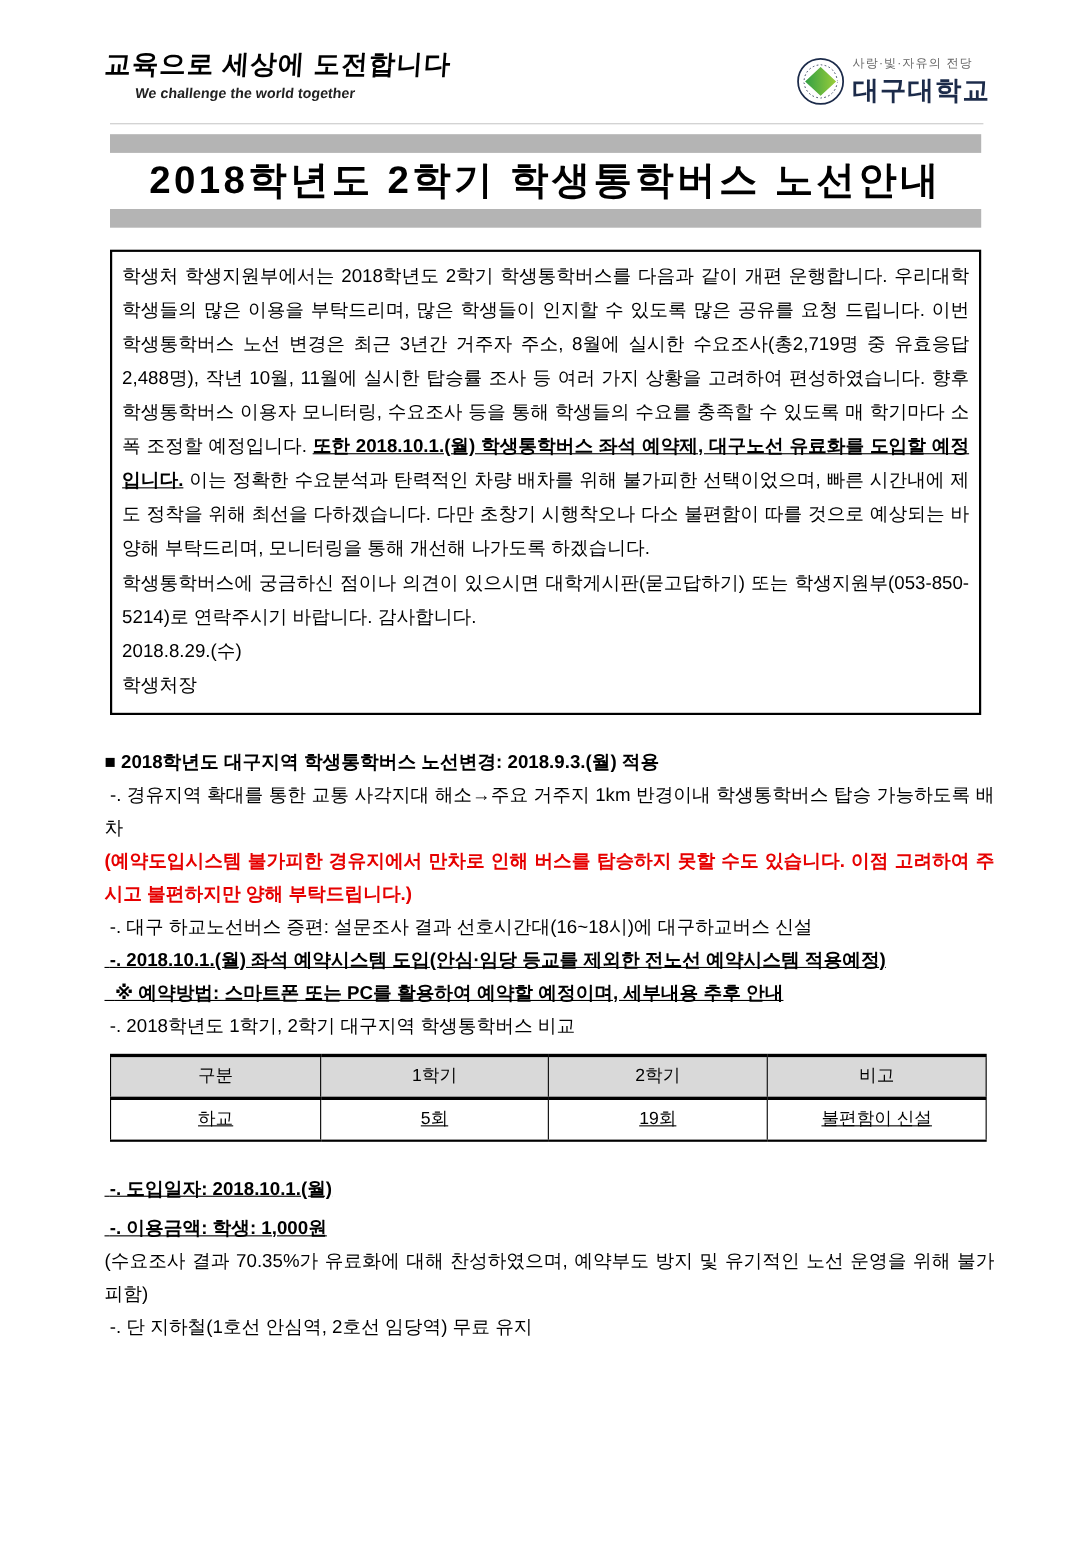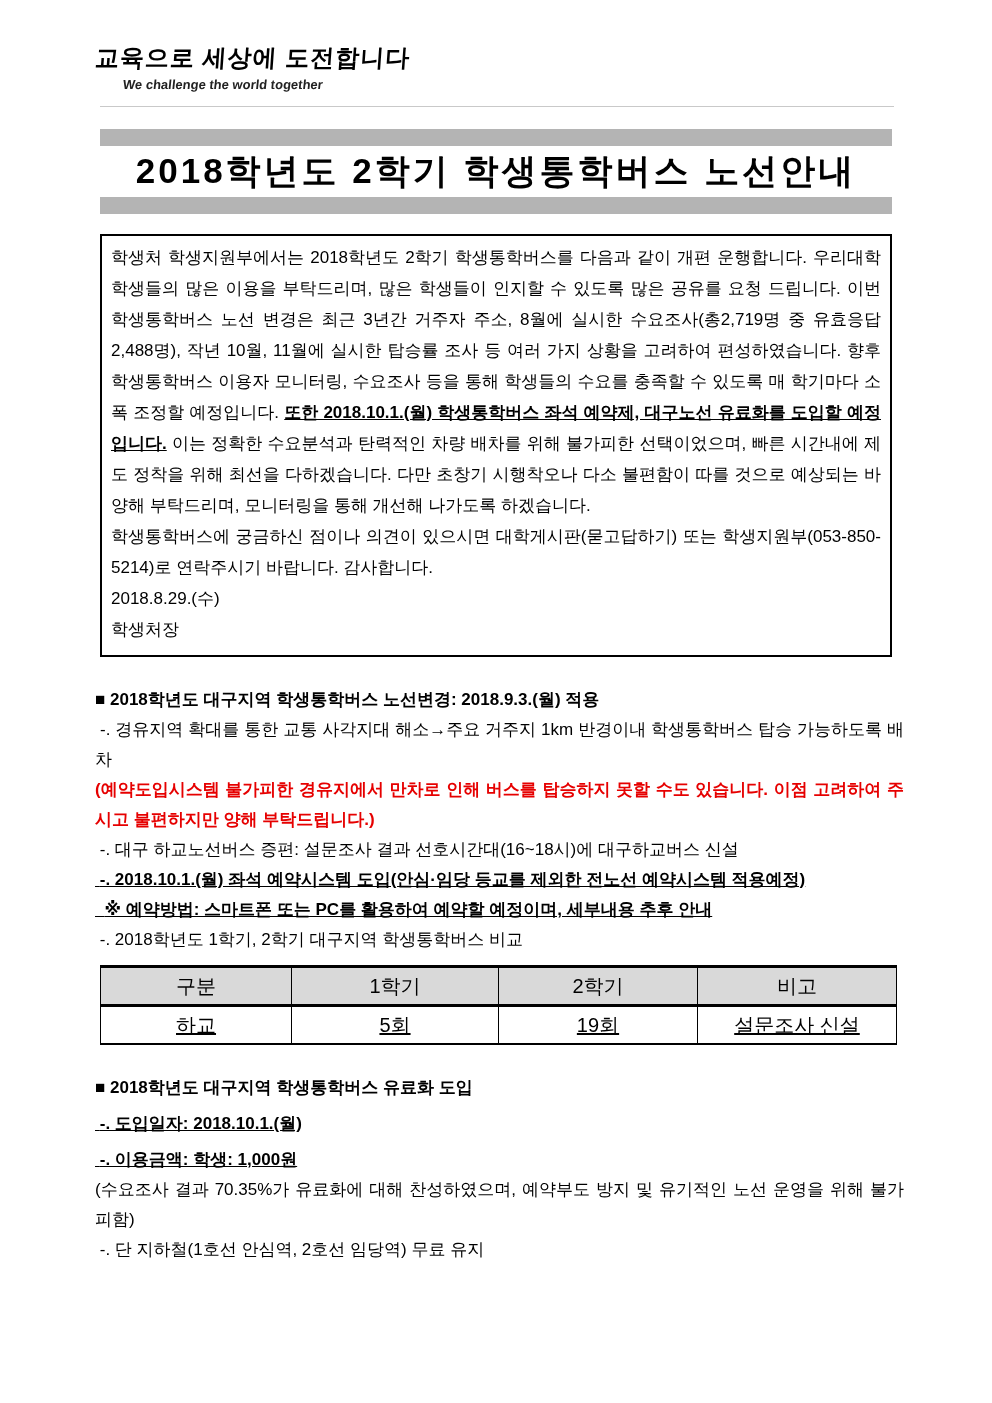--- a/index.html
+++ b/index.html
@@ -40,21 +40,21 @@
   }
   .univ .texts{display:flex;flex-direction:column;align-items:flex-start;}
   .univ .motto{font-size:11px;color:#666;letter-spacing:1px;}
   .univ .name{font-size:24px;font-weight:bold;color:#1c2b4a;letter-spacing:1px;margin-top:1px;}
   .hairline{
     margin:14px 98px 0 100px;
     border-top:1px solid #c9c9c9;
     height:0;
   }
   
-  .title-block{margin:22px 100px 0 100px;}
+  .title-block{margin:9px 100px 0 100px;}
   .gray-bar{height:17px;background:#b4b4b4;}
   .doc-title{
     text-align:center;
     font-size:35px;
     font-weight:900;
     letter-spacing:3px;
     margin:4px 0 5px 0;
     line-height:42px;
   }
   
@@ -74,21 +74,21 @@
   .line{white-space:pre-wrap;text-align:justify;}
   .line.red{color:#e60000;font-weight:bold;}
   .line.bu-line{font-weight:bold;text-decoration:underline;}
   .mt-big{margin-top:28px;}
   .mt-med{margin-top:6px;}
   
   .cmp-table{
     border-collapse:collapse;
     margin:10px 0 10px 5px;
     width:797px;
-    font-size:20px;
+    font-size:16px;
   }
   .cmp-table th,.cmp-table td{
     border:1px solid #000;
     text-align:center;
     vertical-align:middle;
     font-weight:normal;
     padding:3px 6px;
   }
   .cmp-table thead th{
     background:#d9d9d9;
@@ -109,20 +109,37 @@
 </style>
 </head>
 <body>
 
 <div class="page">
 
   <div class="top-header">
     <div class="slogan">
       <div class="kr">교육으로 세상에 도전합니다</div>
       <div class="en">We challenge the world together</div>
+    </div>
+    <div class="univ">
+      <svg class="seal" viewBox="0 0 44 44">
+        <defs>
+          <linearGradient id="gd" x1="0" y1="0" x2="1" y2="0">
+            <stop offset="0" stop-color="#2f9e44"></stop>
+            <stop offset="1" stop-color="#9ecf3a"></stop>
+          </linearGradient>
+        </defs>
+        <circle cx="22" cy="22" r="20.5" fill="#ffffff" stroke="#1c2b4a" stroke-width="1.6"></circle>
+        <circle cx="22" cy="22" r="15" fill="none" stroke="#1c2b4a" stroke-width="0.8" stroke-dasharray="1.5 2.2"></circle>
+        <polygon points="22,8 37,22 22,36 7,22" fill="url(#gd)" stroke="#ffffff" stroke-width="1.2"></polygon>
+      </svg>
+      <div class="texts">
+        <div class="motto">사랑·빛·자유의 전당</div>
+        <div class="name">대구대학교</div>
+      </div>
     </div>
   </div>
 
   <div class="hairline"></div>
 
   <div class="title-block">
     <div class="gray-bar"></div>
     <h1 class="doc-title">2018학년도 2학기 학생통학버스 노선안내</h1>
     <div class="gray-bar"></div>
   </div>
@@ -150,28 +167,27 @@
           <th class="c1">1학기</th>
           <th class="c2">2학기</th>
           <th class="c3">비고</th>
         </tr>
       </thead>
       <tbody>
         <tr class="row2">
           <td>하교</td>
           <td>5회</td>
           <td>19회</td>
-          <td class="remark">설문조사 신설</td>
+          <td class="remark">불편함이 신설</td>
         </tr>
       </tbody>
     </table>
   </div>
 
   <div class="section mt-big">
-    <div class="sec-heading">■ 2018학년도 대구지역 학생통학버스 유료화 도입</div>
     <div class="line bu-line mt-med"> -. 도입일자: 2018.10.1.(월)</div>
     <div class="line bu-line mt-med"> -. 이용금액: 학생: 1,000원</div>
     <div class="line">(수요조사 결과 70.35%가 유료화에 대해 찬성하였으며, 예약부도 방지 및 유기적인 노선 운영을 위해 불가피함)</div>
     <div class="line"> -. 단 지하철(1호선 안심역, 2호선 임당역) 무료 유지</div>
 
   </div>
 
 </div>
 
 </body></html>

